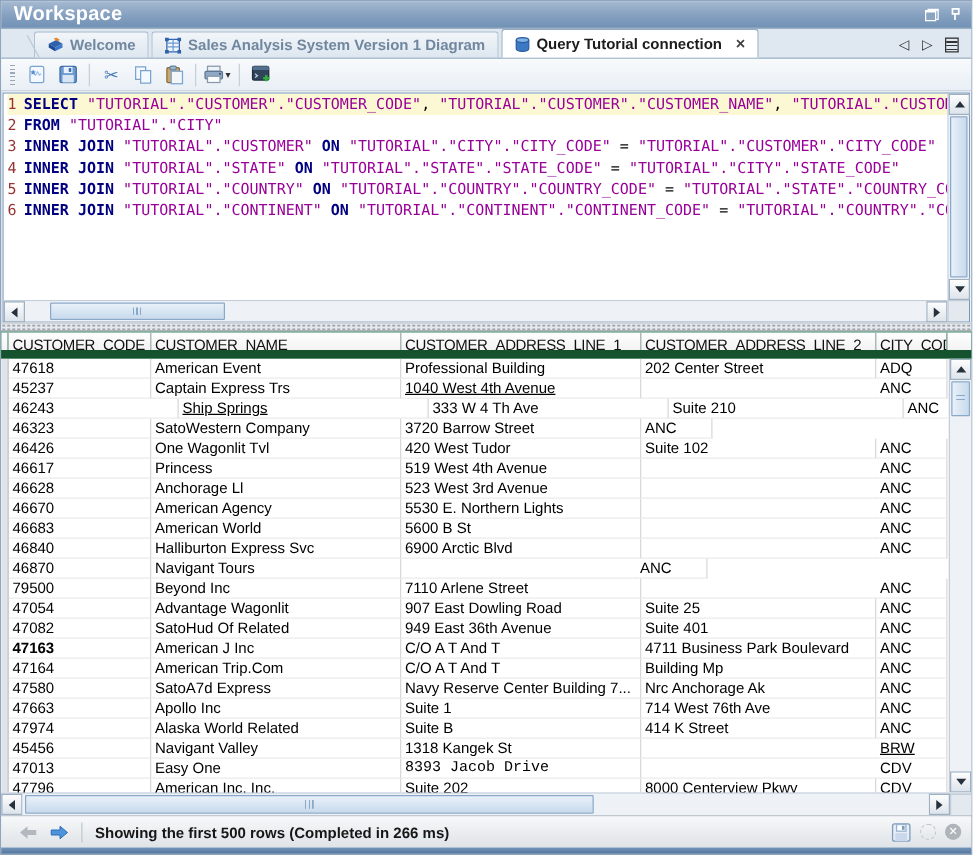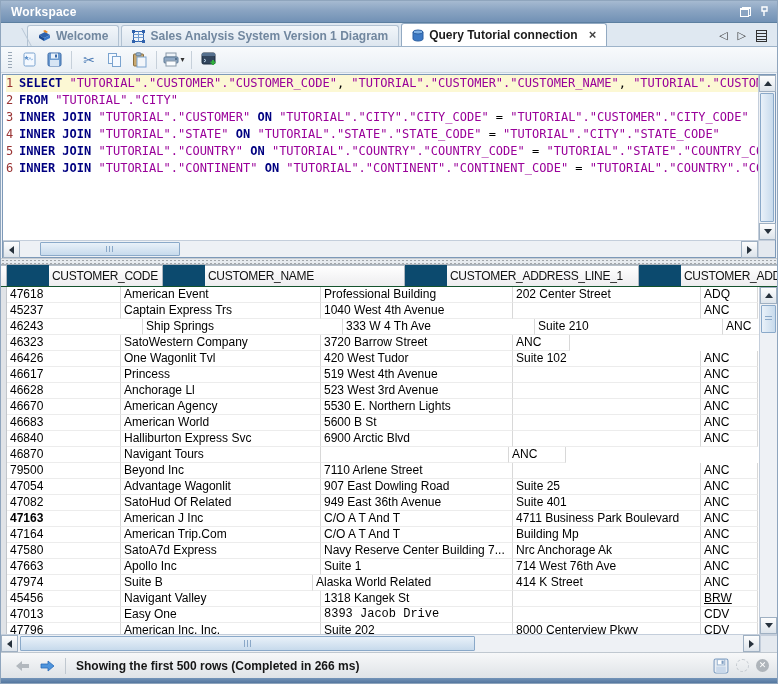--- a/index.html
+++ b/index.html
@@ -8,21 +8,21 @@
   :root {
     --kw:#000080; --str:#990099; --lnc:#993333; --hl:#fcf8d4;
   }
   .window { width:778px; height:684px; border:1px solid #8fa5bd;
             display:flex; flex-direction:column; background:#eef2f7; }
 
   
   .titlebar { height:22px; flex:0 0 22px; display:flex; align-items:center;
     background:linear-gradient(180deg,#a6bad1 0%,#8aa4c2 45%,#7191b5 100%);
     border-bottom:1px solid #5c7fa0; padding:0 8px 0 10px; }
-  .titlebar .title { color:#fff; font-size:12px; font-weight:bold; letter-spacing:0.2px; }
+  .titlebar .title { color:#fff; font-size:16px; font-weight:bold; letter-spacing:0.2px; }
   .tb-icons { margin-left:auto; display:flex; align-items:center; gap:9px; }
   .restore { width:11px; height:10px; position:relative; display:inline-block; }
   .restore::before { content:""; position:absolute; right:0; top:0; width:7px; height:6px; border:1px solid #fff; border-top-width:2px; }
   .restore::after  { content:""; position:absolute; left:0; bottom:0; width:7px; height:6px; border:1px solid #fff; border-top-width:2px; background:#8aa4c2; }
 
   
   .tabbar { height:24px; flex:0 0 24px; background:#dfe8f1; display:flex; align-items:flex-end;
             border-bottom:1px solid #9db3c9; padding-left:10px; position:relative; }
   .tab-lead { width:16px; height:18px; border-right:1px solid #b9c7d6; transform:skewX(28deg); }
   .tab { height:21px; display:flex; align-items:center; gap:5px; padding:0 10px;
@@ -80,32 +80,32 @@
   .hthumb .hgrip { position:absolute; top:3px; bottom:3px; left:50%; margin-left:-4px; width:7px;
             background:repeating-linear-gradient(90deg,#8aa8c8 0 1px, transparent 1px 3px); }
   .ed-corner { background:#e4e9ef; border-left:1px solid #c4cedb; border-top:1px solid #c4cedb; }
 
   
   .splitter { flex:0 0 7px; background:#e7ebef;
      background-image:radial-gradient(circle,#a2a6aa 0.9px, transparent 1px);
      background-size:4px 3px; border-top:1px solid #c8cdd2; border-bottom:1px solid #aab2ba; }
 
   
-  .grid-header { flex:0 0 22px; display:flex; background:#0c4a6e; border-bottom:1px solid #14532d; overflow:hidden;gap:42px; }
+  .grid-header { flex:0 0 22px; display:flex; background:#15803d; border-bottom:7px solid #14532d; overflow:hidden; }
   .hcell { flex:0 0 auto; height:22px; line-height:21px; font-size:12px; color:#111;
            letter-spacing:-0.3px; white-space:nowrap; overflow:hidden; padding:0 0 0 3px;
            border-right:1px solid #aeb7c0; border-top:1px solid #b8c1ca;
            background:linear-gradient(180deg,#ffffff,#ececee); }
   .hcell.lead { padding:0; }
   .hcell.fill { flex:1 1 auto; border-right:none; }
   .grid-mid { flex:1 1 auto; display:flex; overflow:hidden; background:#fff; }
   .grid-rows { flex:1 1 auto; overflow:hidden; position:relative; padding-left:6px; }
   .grid-rows::before { content:""; position:absolute; left:0; top:0; bottom:0; width:5px;
            background:#e0e3e7; border-right:1px solid #c2c6cb; }
-  .grow { display:flex; height:16px; }
+  .grow { display:flex; height:16px;align-items:flex-end; }
   .gcell { flex:0 0 auto; font-size:12px; color:#000; line-height:15px; white-space:nowrap;
            overflow:hidden; padding:0 0 0 3px; border-right:1px solid #d8d8d8; border-bottom:1px solid #ececec; }
   .grid-vscroll { flex:0 0 17px; display:flex; flex-direction:column; background:#eef1f5; border-left:1px solid #c4cedb; }
   .grid-hscroll { flex:0 0 17px; display:flex; background:#eef1f5; border-top:1px solid #c4cedb; }
 
   
   .statusbar { flex:0 0 26px; display:flex; align-items:center; gap:10px; padding:0 8px 0 14px;
      background:linear-gradient(180deg,#f7f8f9,#dfe3e7); border-top:1px solid #c0c8d0; }
   .ssep { width:1px; height:16px; background:#c0c8d0; }
   .smsg { font-size:12px; font-weight:bold; color:#161616; }
@@ -284,27 +284,27 @@
         <div class="grow">
           <div class="gcell" style="width: 114px;">47618</div>
           <div class="gcell" style="width: 200px;">American Event</div>
           <div class="gcell" style="width: 192px;">Professional Building</div>
           <div class="gcell" style="width: 188px;">202 Center Street</div>
           <div class="gcell" style="width: 57px;">ADQ</div>
         </div>
         <div class="grow">
           <div class="gcell" style="width: 114px;">45237</div>
           <div class="gcell" style="width: 200px;">Captain Express Trs</div>
-          <div class="gcell" style="width: 192px;">1040 West 4th Avenue</div>
+          <div class="gcell" style="width: 192px; text-decoration: underline;">1040 West 4th Avenue</div>
           <div class="gcell" style="width: 188px;"></div>
           <div class="gcell" style="width: 57px;">ANC</div>
         </div>
         <div class="grow">
           <div class="gcell" style="width: 136px;">46243</div>
-          <div class="gcell" style="width: 200px;">Ship Springs</div>
+          <div class="gcell" style="width: 200px; text-decoration: underline;">Ship Springs</div>
           <div class="gcell" style="width: 192px;">333 W 4 Th Ave</div>
           <div class="gcell" style="width: 188px;">Suite 210</div>
           <div class="gcell" style="width: 57px;">ANC</div>
         </div>
         <div class="grow">
           <div class="gcell" style="width: 114px;">46323</div>
           <div class="gcell" style="width: 200px;">SatoWestern Company</div>
           <div class="gcell" style="width: 192px;">3720 Barrow Street</div>
           <div class="gcell" style="width: 57px;">ANC</div>
         </div>
@@ -400,22 +400,22 @@
         </div>
         <div class="grow">
           <div class="gcell" style="width: 114px;">47663</div>
           <div class="gcell" style="width: 200px;">Apollo Inc</div>
           <div class="gcell" style="width: 192px;">Suite 1</div>
           <div class="gcell" style="width: 188px;">714 West 76th Ave</div>
           <div class="gcell" style="width: 57px;">ANC</div>
         </div>
         <div class="grow">
           <div class="gcell" style="width: 114px;">47974</div>
+          <div class="gcell" style="width: 200px;">Alaska World Related</div>
           <div class="gcell" style="width: 192px;">Suite B</div>
-          <div class="gcell" style="width: 200px;">Alaska World Related</div>
           <div class="gcell" style="width: 188px;">414 K Street</div>
           <div class="gcell" style="width: 57px;">ANC</div>
         </div>
         <div class="grow">
           <div class="gcell" style="width: 114px;">45456</div>
           <div class="gcell" style="width: 200px;">Navigant Valley</div>
           <div class="gcell" style="width: 192px;">1318 Kangek St</div>
           <div class="gcell" style="width: 188px;"></div>
           <div class="gcell" style="width: 57px; text-decoration: underline;">BRW</div>
         </div>

